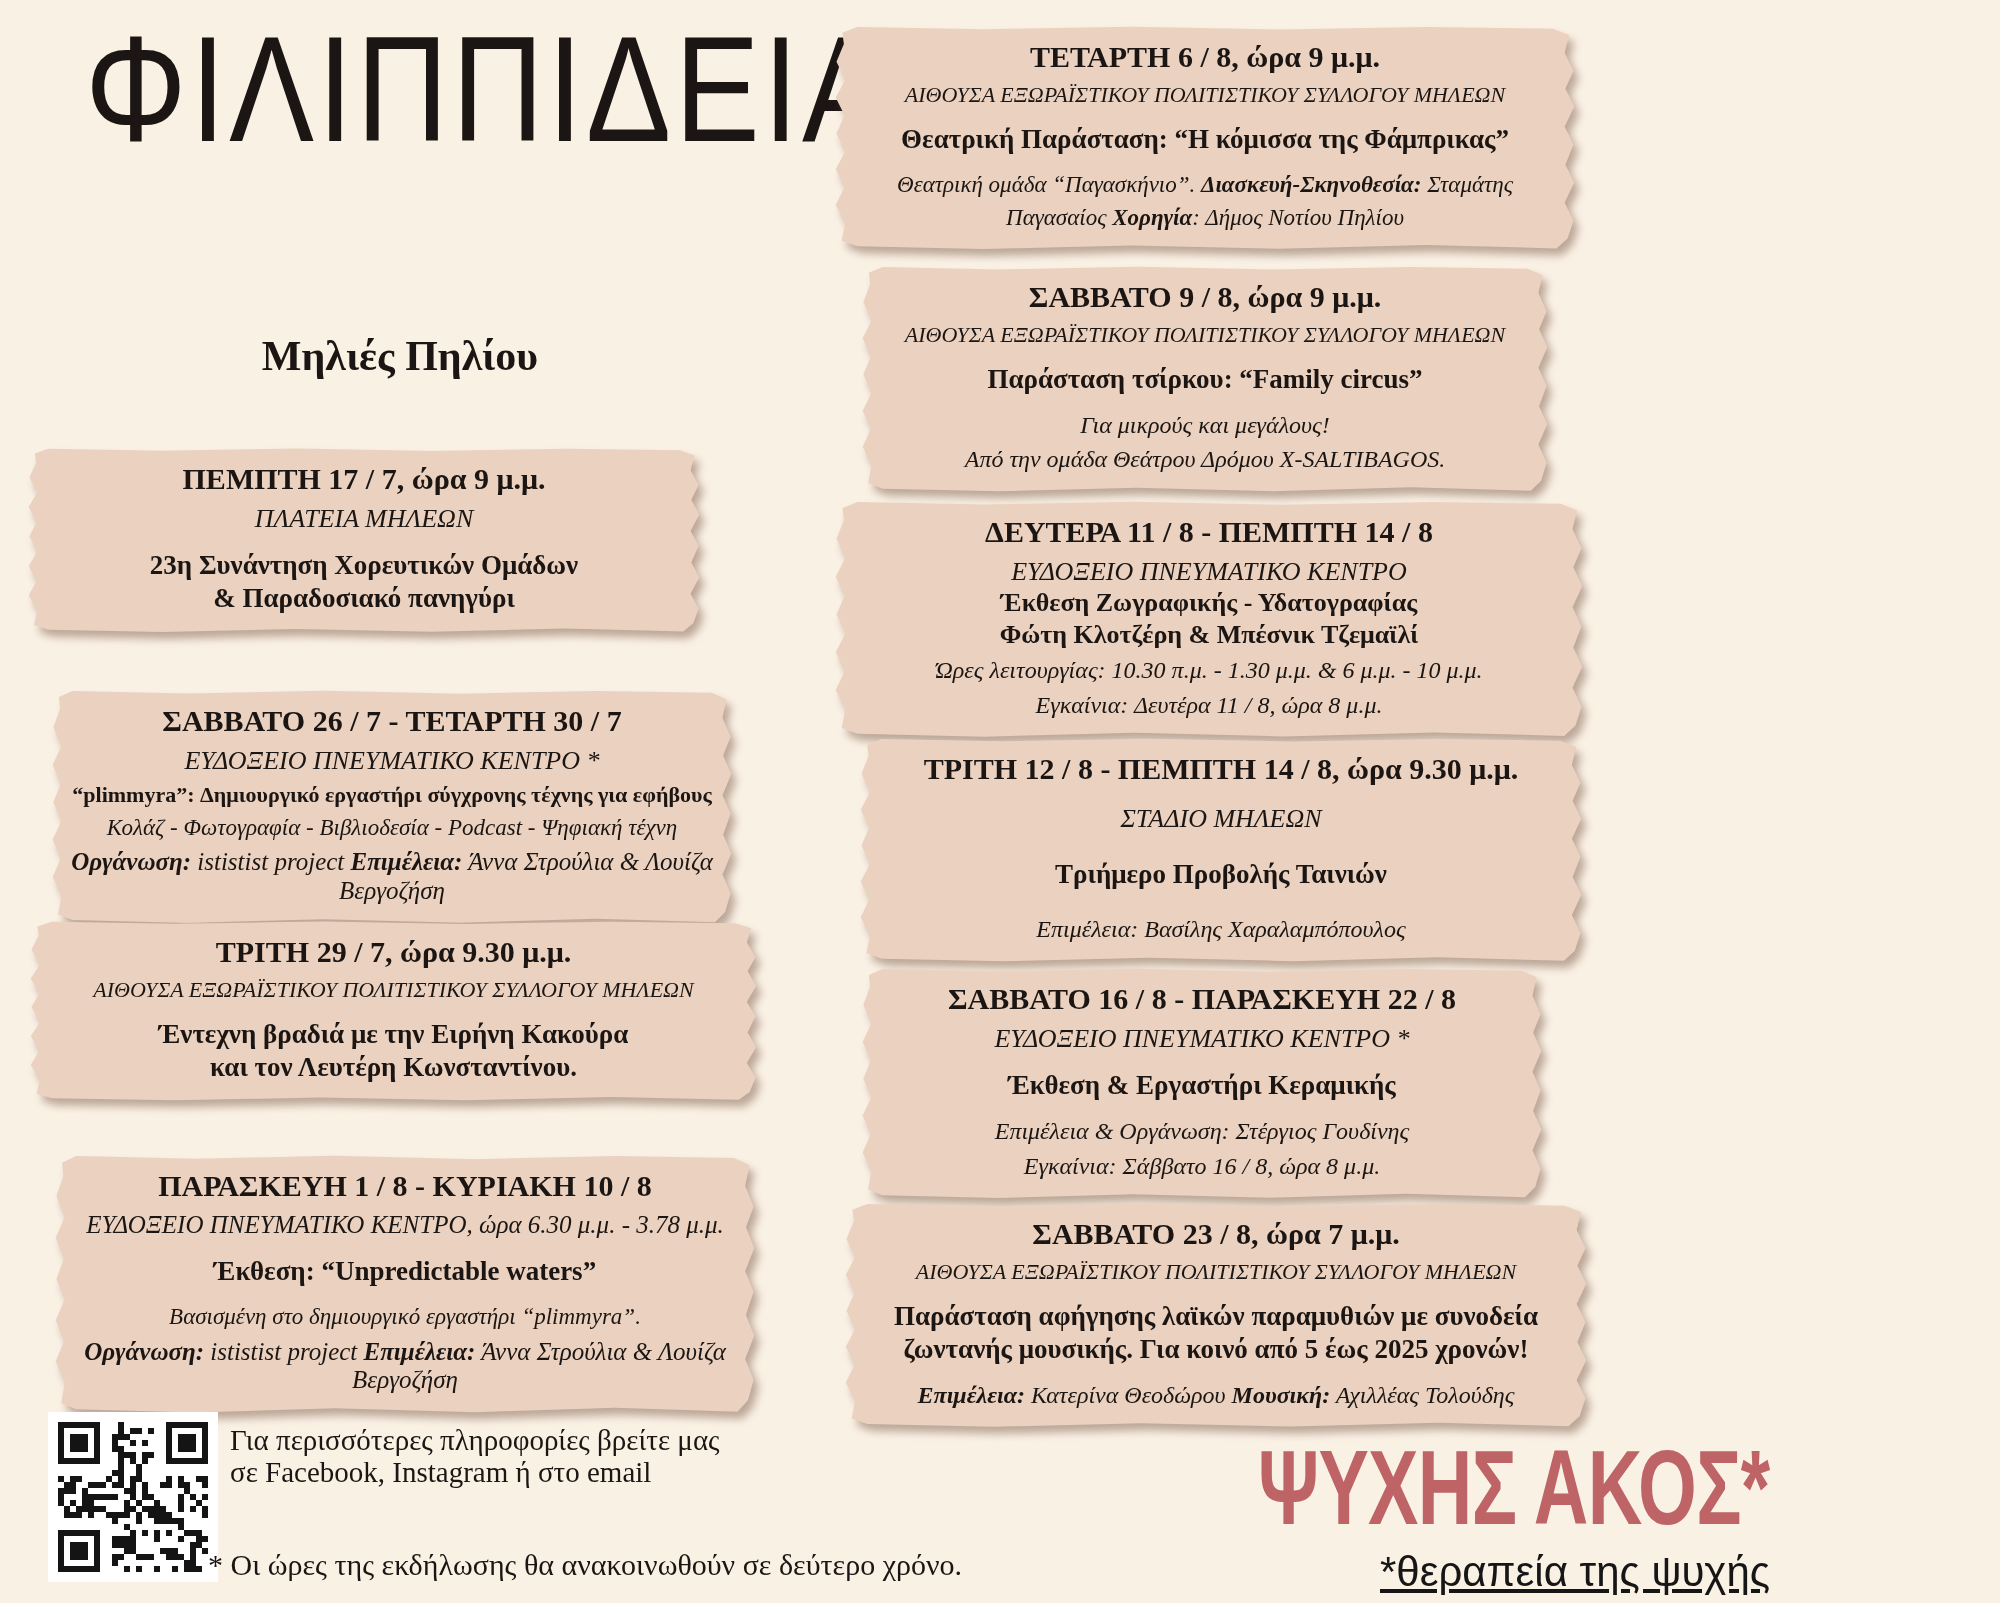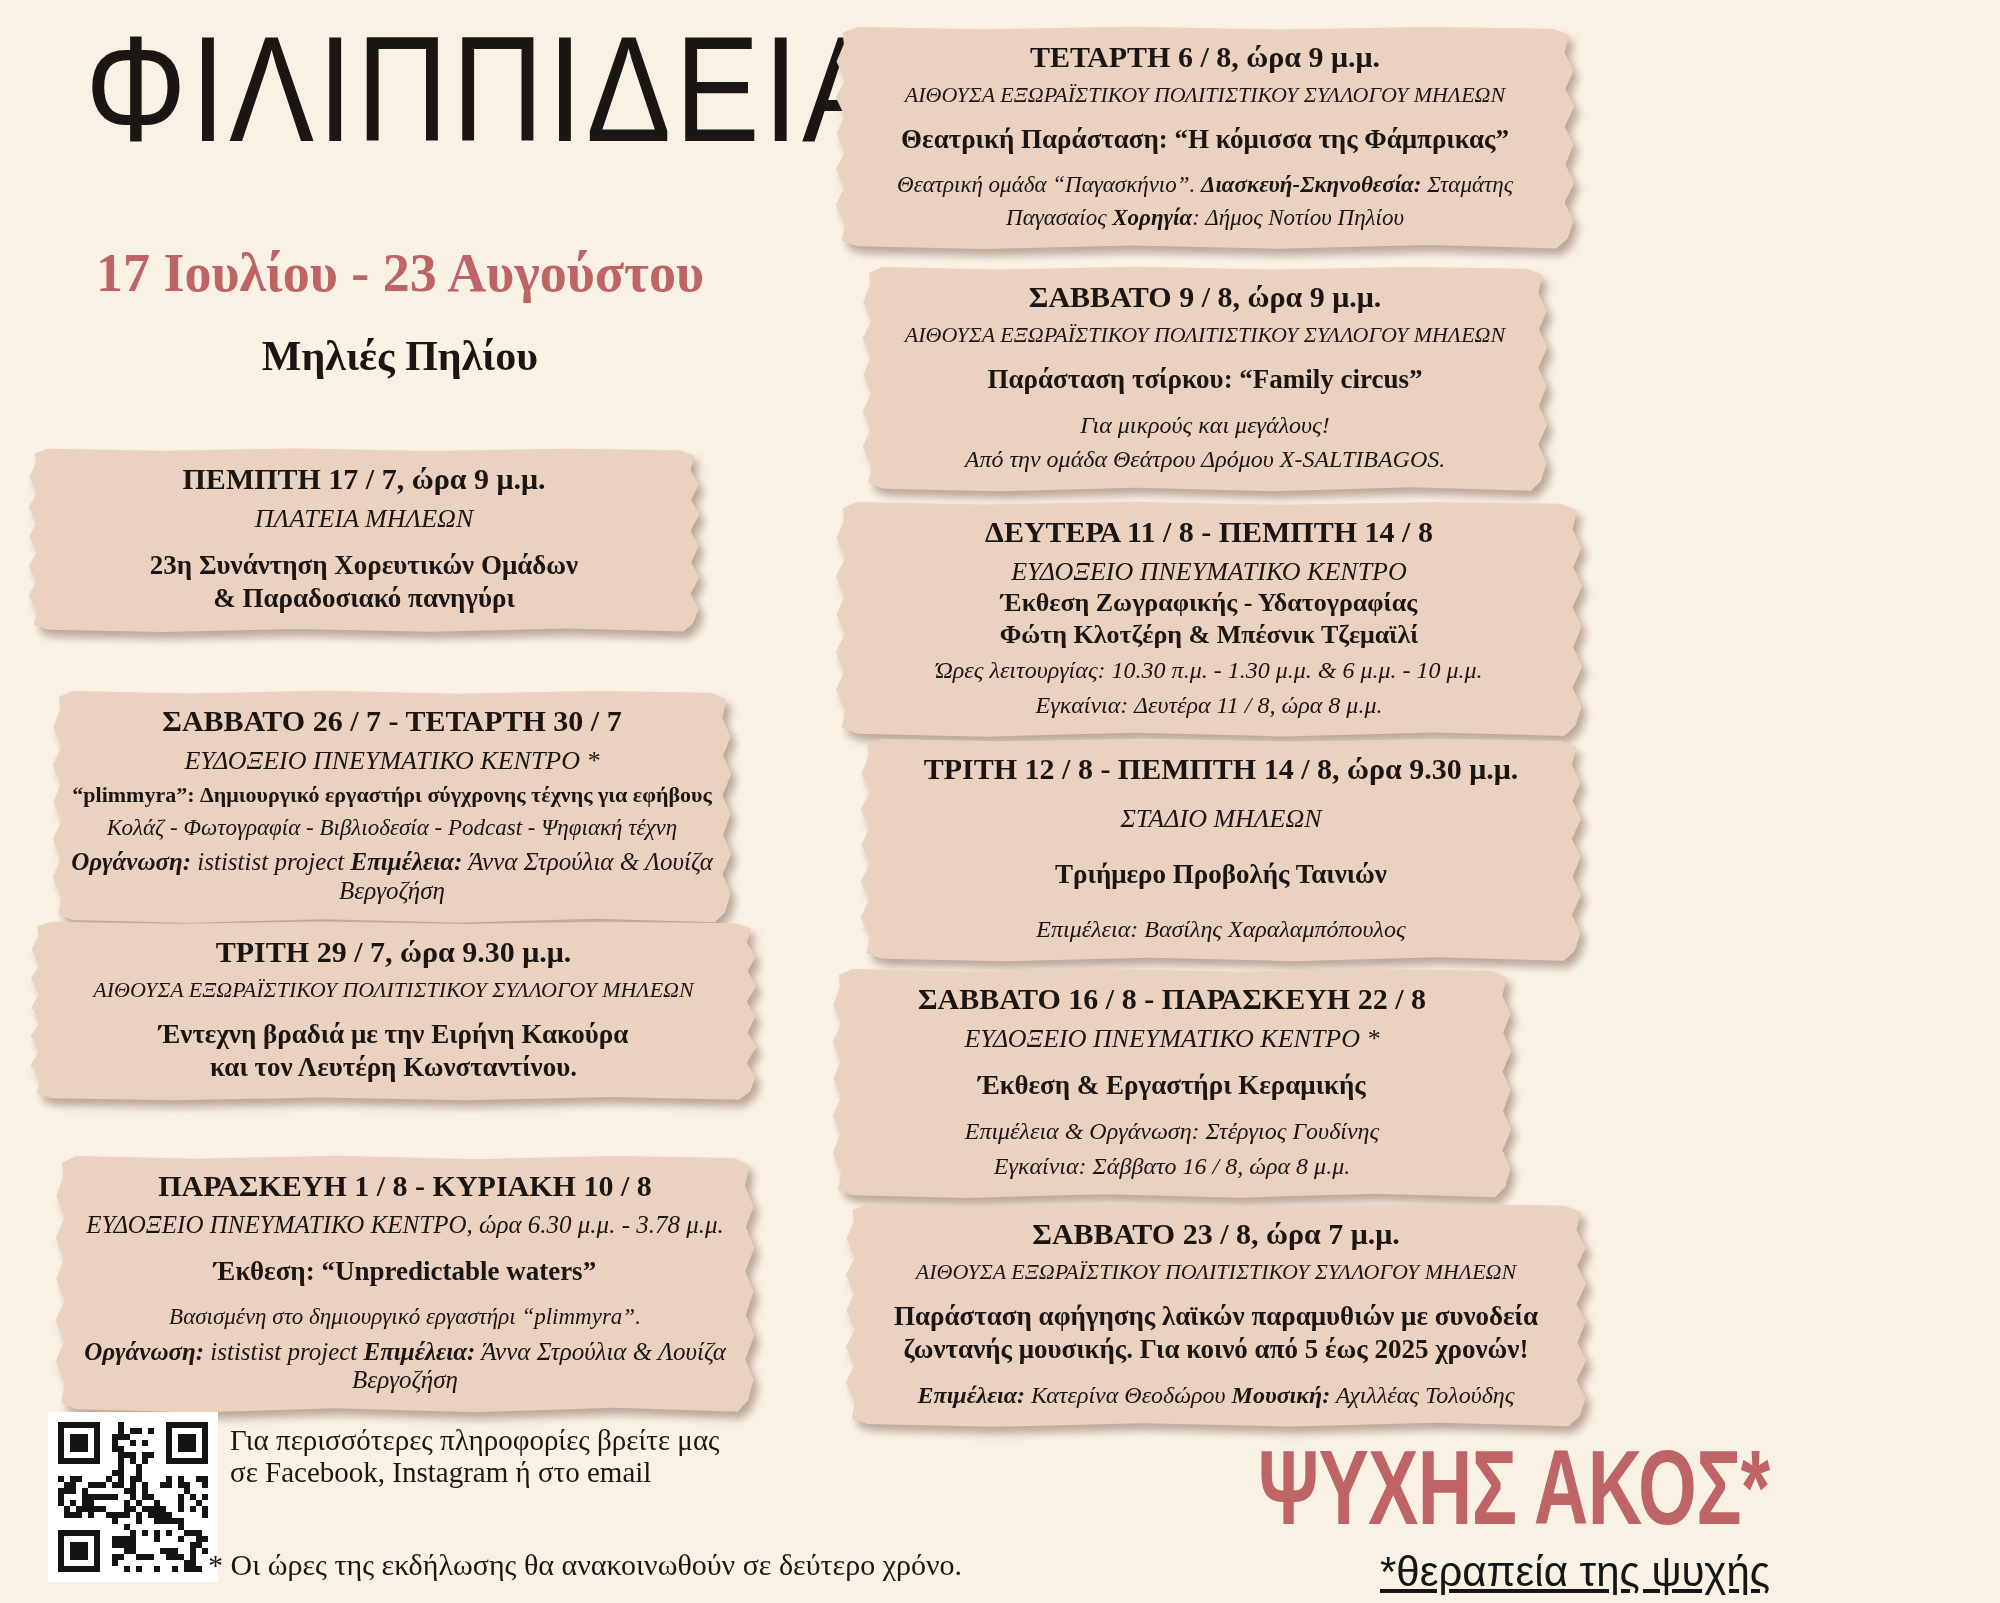--- a/index.html
+++ b/index.html
@@ -42,42 +42,41 @@
   
   #col-left .card-wrap:nth-child(1){left:28px;top:448px;width:672px;}
   #col-left .card-wrap:nth-child(2){left:52px;top:690px;width:680px;}
   #col-left .card-wrap:nth-child(3){left:30px;top:921px;width:727px;}
   #col-left .card-wrap:nth-child(4){left:55px;top:1155px;width:700px;}
   
   #col-right .card-wrap:nth-child(1){left:835px;top:26px;width:740px;}
   #col-right .card-wrap:nth-child(2){left:862px;top:266px;width:686px;}
   #col-right .card-wrap:nth-child(3){left:835px;top:501px;width:748px;}
   #col-right .card-wrap:nth-child(4){left:860px;top:738px;width:722px;}
-  #col-right .card-wrap:nth-child(5){left:832px;top:968px;width:680px;}
+  #col-right .card-wrap:nth-child(5){left:862px;top:968px;width:680px;}
   #col-right .card-wrap:nth-child(6){left:845px;top:1203px;width:742px;}
 
   
   .qr{position:absolute;left:48px;top:1412px;width:170px;height:170px;background:#fff;
       padding:10px;box-sizing:border-box;}
   .qr svg{width:150px;height:150px;display:block;shape-rendering:crispEdges;}
   .info{position:absolute;left:230px;top:1424px;width:640px;font-size:29px;line-height:1.12;}
   .footnote{position:absolute;left:208px;top:1548px;font-size:30px;}
   .slogan{position:absolute;right:230px;top:1438px;text-align:right;}
   .slogan-head{font-family:"Liberation Sans",sans-serif;font-weight:bold;font-size:105px;
                line-height:.95;color:var(--accent);letter-spacing:-1px;white-space:nowrap;
                transform:scaleX(.72);transform-origin:right top;}
   .slogan-sub{font-family:"Liberation Sans",sans-serif;font-size:42px;margin-top:10px;color:#161616;text-decoration:underline;}
 </style>
 </head>
 <body>
 
 <div class="poster">
   <h1 class="title">ΦΙΛΙΠΠΙΔΕΙΑ</h1>
   <div class="year">2025</div>
-  <div class="daterange">17 Ιουλίου - 23 Αυγούστου</div>
   <div class="location">Μηλιές Πηλίου</div>
 
   <div id="col-left">
       <div class="card-wrap">
         <div class="card">
           <div class="line date"><span>ΠΕΜΠΤΗ 17 / 7, ώρα 9 μ.μ.</span></div>
           <div class="line venue"><span>ΠΛΑΤΕΙΑ ΜΗΛΕΩΝ</span></div>
           <div class="line evtitle gap"><span>23η Συνάντηση Χορευτικών Ομάδων</span></div>
           <div class="line evtitle tight"><span>&amp; Παραδοσιακό πανηγύρι</span></div>
         </div>

